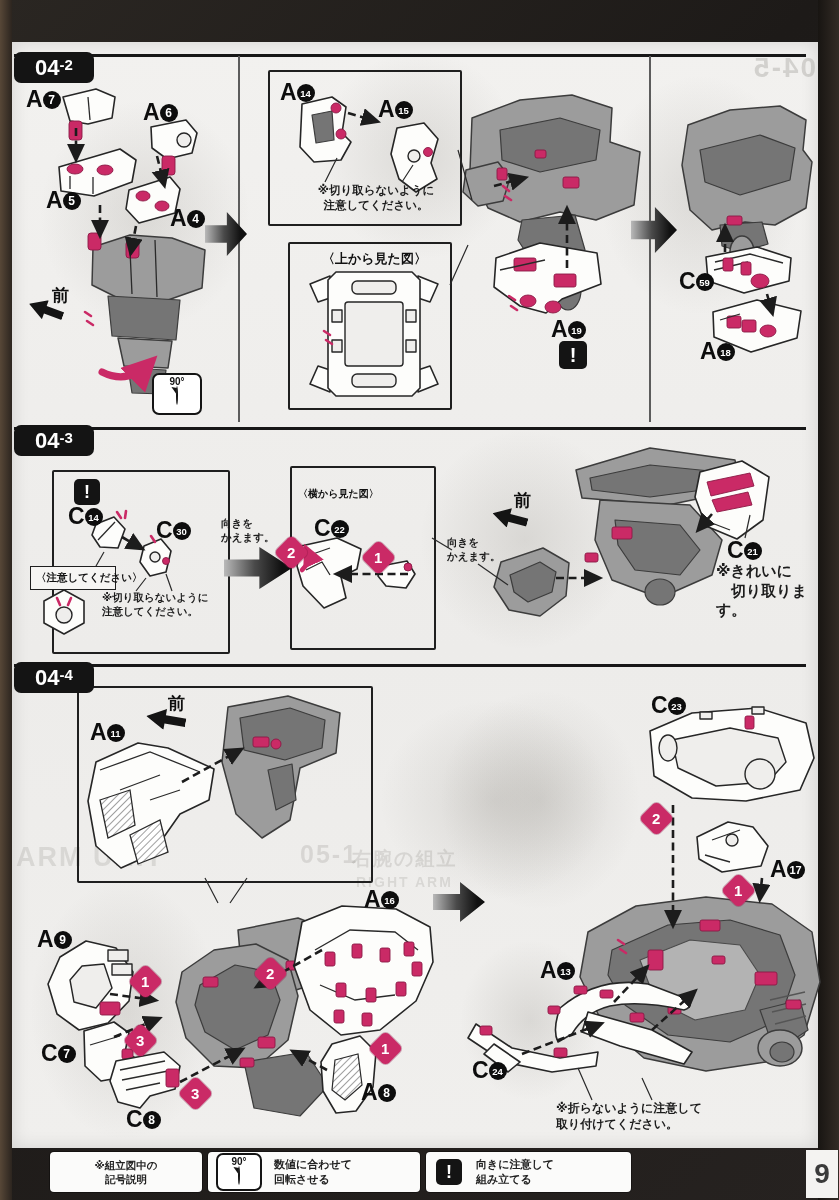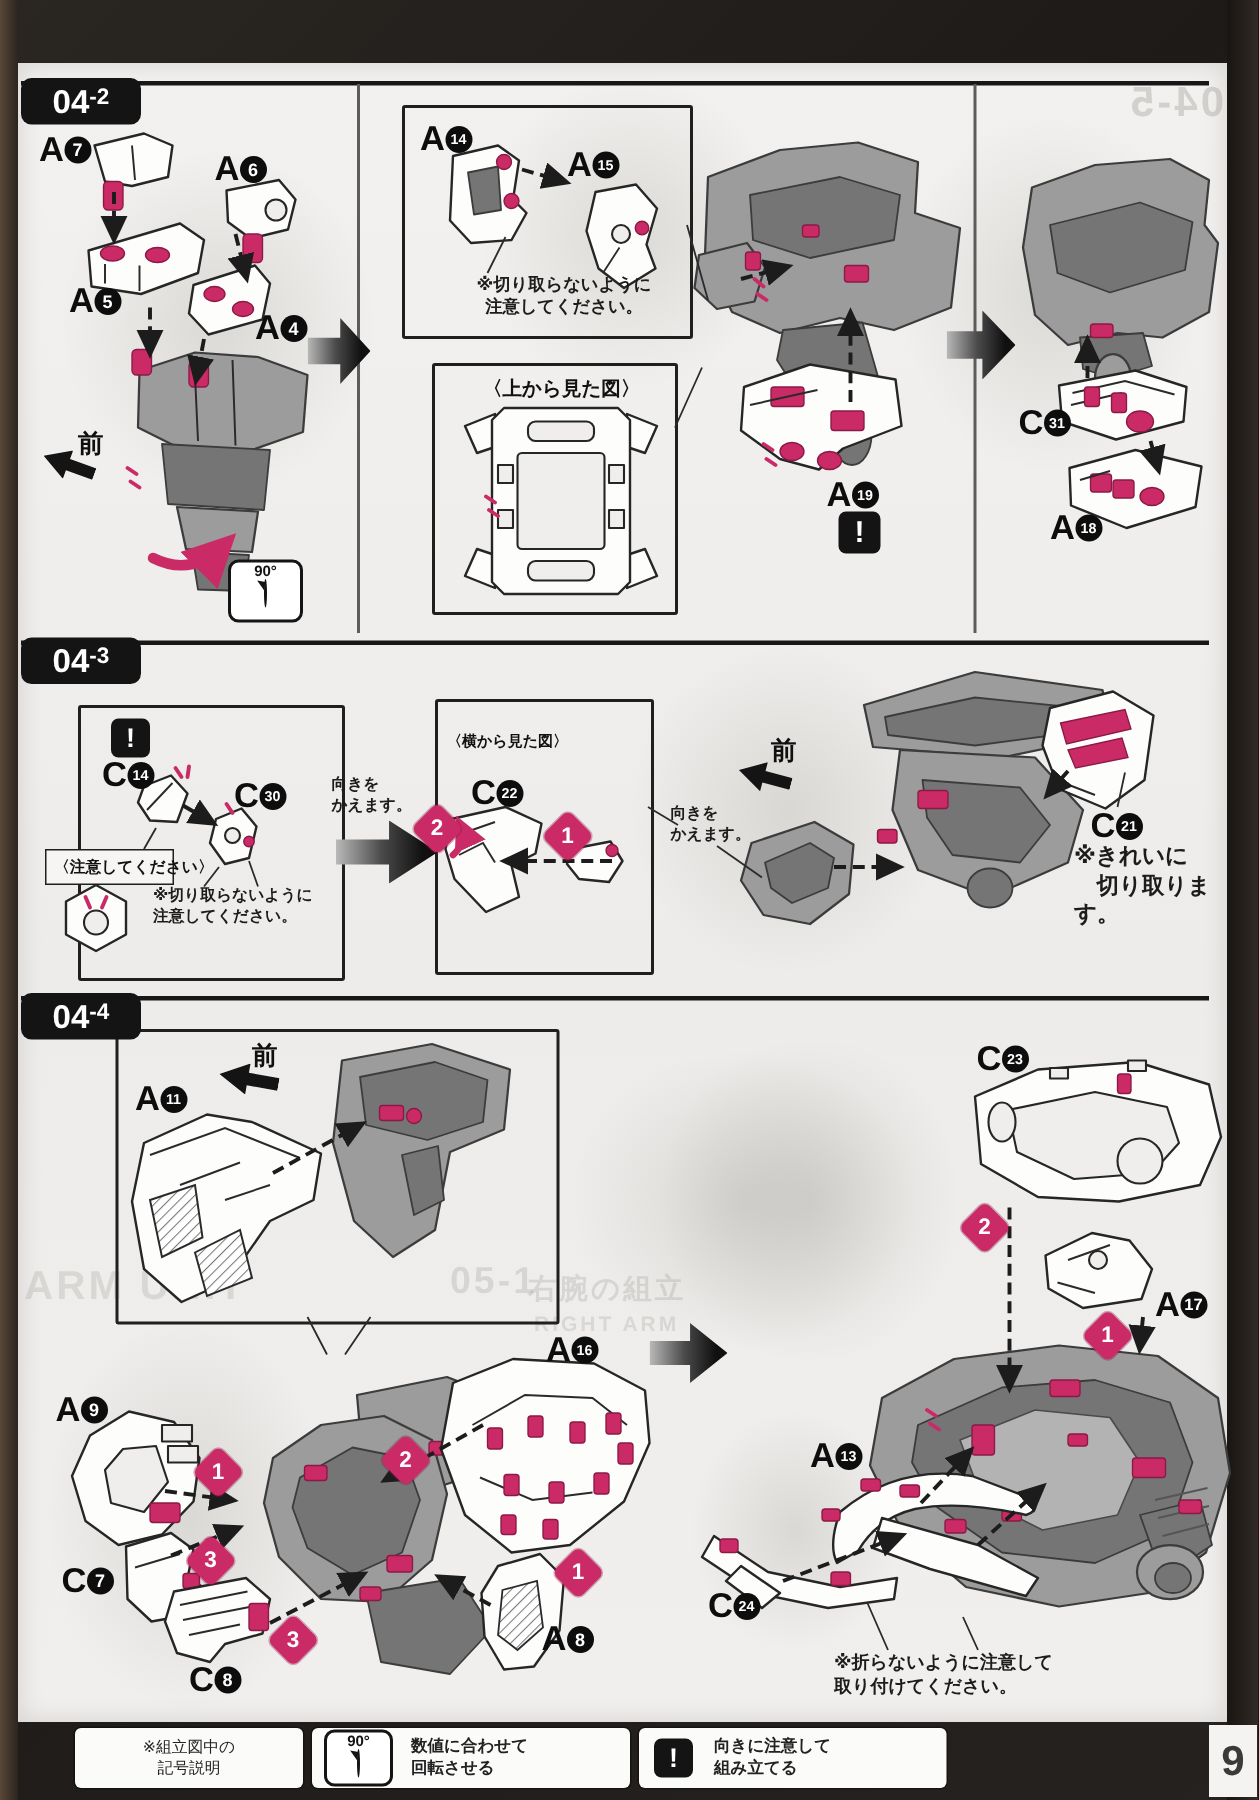--- a/index.html
+++ b/index.html
@@ -54,21 +54,21 @@
   .rot-deg{font-size:10px;font-weight:800;color:#111;line-height:1;display:block;}
   .rot-ell{margin:2px auto 0;width:24px;height:9px;border:1.7px solid #141414;border-radius:50%;position:relative;}
   .rot-ell:after{content:"";position:absolute;right:-4px;top:-3px;border:4px solid transparent;
     border-left-color:#141414;transform:rotate(-35deg);}
   .ghost-t{position:absolute;color:#59564e;font-weight:800;z-index:2;white-space:nowrap;}
   .ghost-b{position:absolute;z-index:1;border-radius:50%;
     background:radial-gradient(closest-side,rgba(95,90,80,.15),rgba(95,90,80,0));}
   
   .legbox{position:absolute;background:#fbfbfa;border-radius:4px;z-index:8;display:flex;
     align-items:center;box-shadow:0 0 0 1px rgba(0,0,0,.35);}
-  .leg-title{width:100%;text-align:center;font-size:10.5px;font-weight:400;color:#222;
+  .leg-title{width:100%;text-align:center;font-size:10.5px;font-weight:700;color:#222;
     white-space:pre-line;line-height:1.35;}
   .leg-text{font-size:11px;font-weight:700;color:#222;white-space:pre-line;line-height:1.35;}
   .pagenum{position:absolute;left:806px;top:1150px;width:32px;height:48px;background:#f4f3f1;
     display:flex;align-items:center;justify-content:center;font-size:28px;font-weight:800;color:#3a3a3a;z-index:8;}
   svg.art{position:absolute;left:0;top:0;z-index:5;}
   svg .wp{fill:#fdfdfb;stroke:#262626;stroke-width:1.6;stroke-linejoin:round;}
   svg .hl{fill:#efeeec;stroke:#262626;stroke-width:1.4;stroke-linejoin:round;}
   svg .gp{fill:#9c9c9c;stroke:#3c3c3c;stroke-width:1.5;stroke-linejoin:round;}
   svg .gd{fill:#757575;stroke:#3c3c3c;stroke-width:1.2;stroke-linejoin:round;}
   svg .gl{fill:#b3b3b3;stroke:#4a4a4a;stroke-width:1.1;stroke-linejoin:round;}
@@ -490,21 +490,21 @@
       <div class="plabel" style="left: 378px; top: 98px;">
         <span class="pl-letter">A</span>
         <span class="pl-circ" style="font-size:9.5px">15</span>
       </div>
       <div class="plabel" style="left: 551px; top: 318px;">
         <span class="pl-letter">A</span>
         <span class="pl-circ" style="font-size:9.5px">19</span>
       </div>
       <div class="plabel" style="left: 679px; top: 270px;">
         <span class="pl-letter">C</span>
-        <span class="pl-circ" style="font-size:9.5px">31</span>
+        <span class="pl-circ" style="font-size:9.5px">59</span>
       </div>
       <div class="plabel" style="left: 700px; top: 340px;">
         <span class="pl-letter">A</span>
         <span class="pl-circ" style="font-size:9.5px">18</span>
       </div>
       <div class="plabel" style="left: 68px; top: 505px;">
         <span class="pl-letter">C</span>
         <span class="pl-circ" style="font-size:9.5px">14</span>
       </div>
       <div class="plabel" style="left: 156px; top: 519px;">

